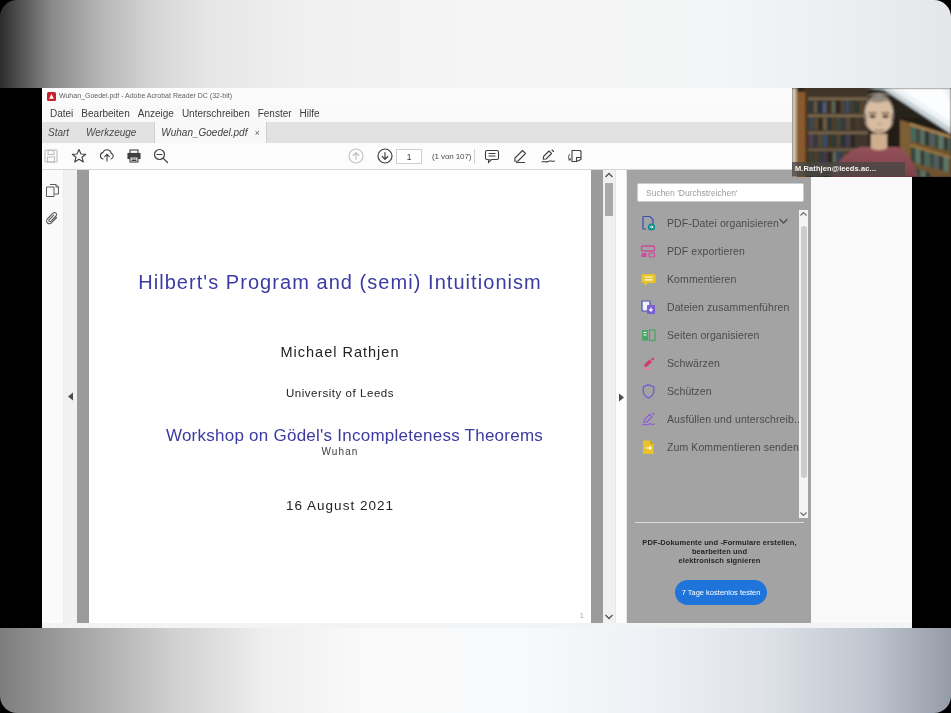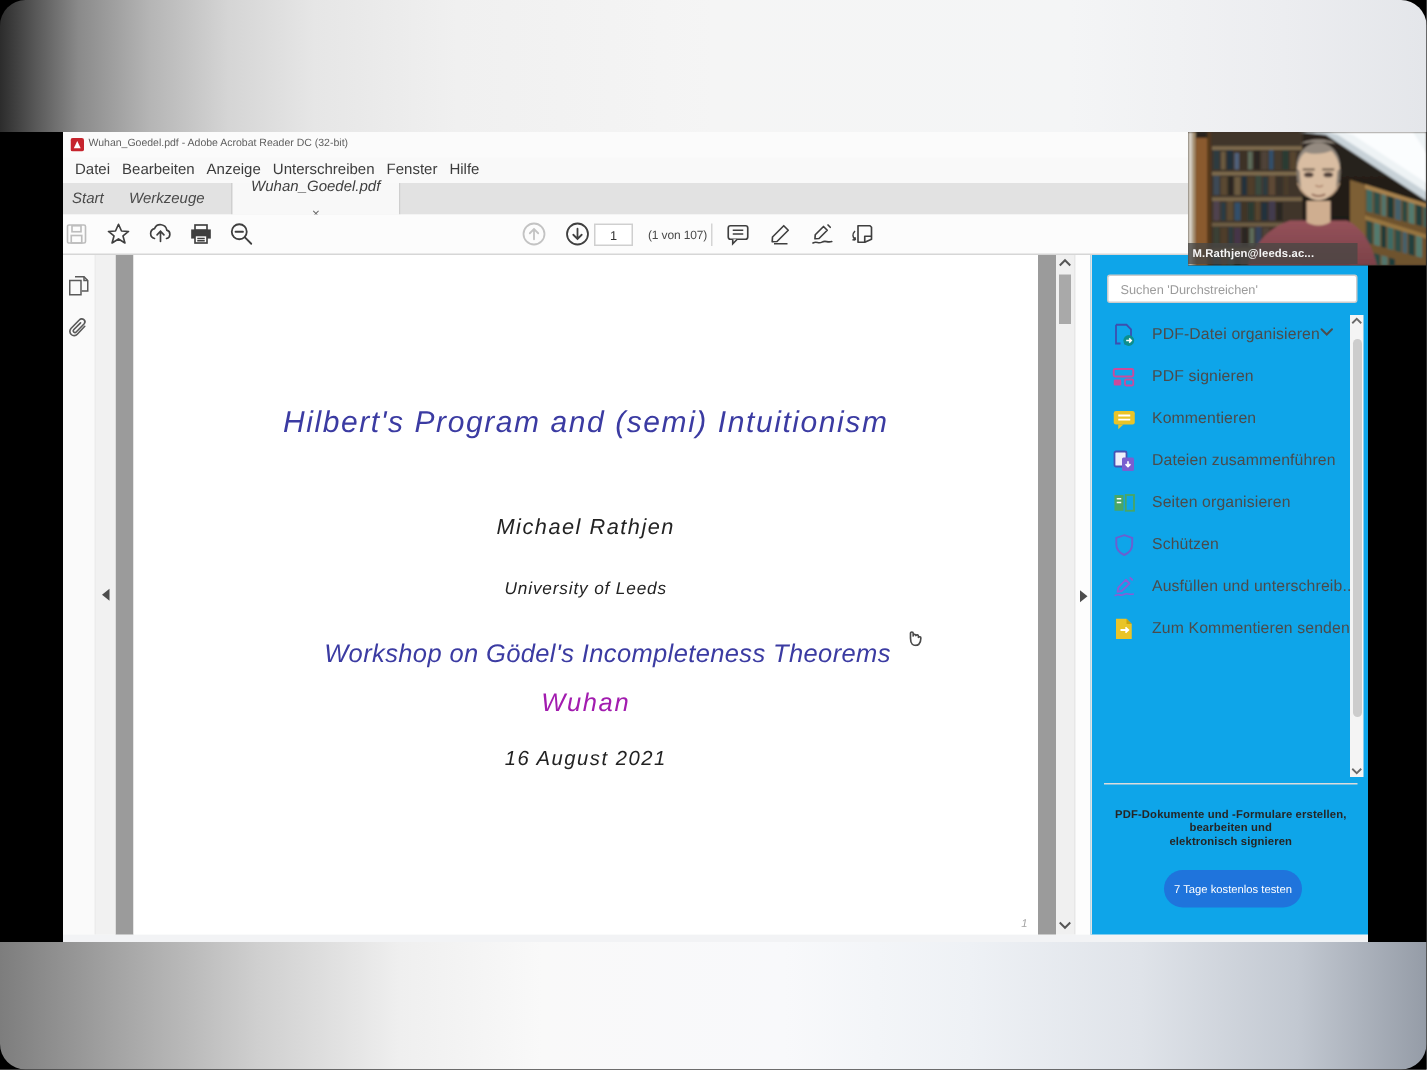--- a/index.html
+++ b/index.html
@@ -22,56 +22,56 @@
   .titlebar .title { position:absolute; left:17px; top:4px; font-size:7px; color:#5f5f5f; }
 
   .menubar { position:relative; height:17px; background:#f9f9f9; display:flex; align-items:center; padding-left:4px; }
   .menubar .menu-item { font-size:10px; color:#3c3c3c; padding:0 4px; line-height:17px; }
 
   .tabbar { position:relative; height:21px; background:#e2e2e2;font-style:italic; }
   .tabbar .tab-label { position:absolute; top:0; line-height:21px; font-size:10px; color:#4a4a4a; }
   .tab-start { left:6px; }
   .tab-tools { left:44px; }
   .tab-doc { position:absolute; left:112px; top:0; width:113px; height:21px; background:#f8f8f8;
-    border-left:1px solid #cfcfcf; border-right:1px solid #cfcfcf; display:flex; align-items:center; justify-content:center; gap:7px;flex-direction:column; }
+    border-left:1px solid #cfcfcf; border-right:1px solid #cfcfcf; display:flex; align-items:center; justify-content:center; gap:7px; }
   .tab-doc .doc-label { font-size:10px; color:#3f3f3f; }
   .tab-doc .close-x { font-size:9px; color:#6a6a6a; }
 
   .toolbar { position:relative; height:27px; background:#fcfcfc; border-bottom:1px solid #d6d6d6; }
   .tb { position:absolute; top:50%; transform:translate(-50%,-50%); display:flex; align-items:center; justify-content:center; }
   .pagefield { position:absolute; left:354px; top:6px; width:26px; height:15px; border:1px solid #cfcfcf; background:#fff;
     font-size:8.5px; color:#333; text-align:center; line-height:14px; }
   .pagecount { position:absolute; left:390px; top:0; line-height:27px; font-size:8px; letter-spacing:-0.1px; color:#4a4a4a; }
   .tb-divider { position:absolute; left:432px; top:6px; width:1px; height:15px; background:#d4d4d4; }
 
   .main-row { position:relative; height:453px; display:flex; }
   .nav-strip-a { width:22px; background:#fafafa; border-right:1px solid #ececec; position:relative; }
   .nav-strip-b { width:13px; background:#f1f1f1; position:relative; }
   .doc-gray { width:12px; background:#9b9b9b; }
-  .page { width:603px; background:#ffffff; position:relative;font-style:italic; }
+  .page { width:502px; background:#ffffff; position:relative; }
   .vscroll { width:12px; background:#f0f0f0; position:relative; }
   .vscroll .thumb { position:absolute; left:2px; top:13px; width:8px; height:33px; background:#a9a9a9; }
   .toggle-strip { width:11px; background:#fdfdfd; border-left:1px solid #e7e7e7; position:relative; }
 
   .arrow-left-pane { position:absolute; left:3px; top:222px; }
   .arrow-right-pane { position:absolute; left:2px; top:223px; }
 
   
   .slide-line { position:absolute; left:0; width:100%; text-align:center; font-family:"Liberation Sans",sans-serif; }
   .sl-title { top:101px; font-size:20px; color:#3b3ba2; letter-spacing:1.05px; }
   .sl-author { top:174px; font-size:14.5px; color:#232323; letter-spacing:1px; }
   .sl-affil { top:217px; font-size:11.5px; color:#232323; letter-spacing:.55px; }
   .sl-event { top:256px; font-size:17px; color:#3b3ba2; letter-spacing:.25px;padding-left:29px; }
-  .sl-city { top:289px; font-size:17px; color:#a21caf; letter-spacing:1.1px; }
+  .sl-city { top:276px; font-size:10px; color:#404040; letter-spacing:1.1px; }
   .sl-date { top:328px; font-size:13.5px; color:#232323; letter-spacing:1px; }
   .page-corner-num { position:absolute; right:7px; bottom:3px; font-size:7.5px; color:#a5a5a5; }
   .hand-cursor { position:absolute; left:515px; top:249px; }
 
   
-  .tools-panel { width:185px; background:#0ea5e9; border-left:1px solid #e3e3e3; position:relative; }
+  .tools-panel { width:185px; background:#a3a3a3; border-left:1px solid #e3e3e3; position:relative; }
   .search-box { position:absolute; left:10px; top:13px; width:167px; height:19px; background:#fff;
     border:1px solid #ccc; border-radius:2px; font-size:8.5px; color:#3c3c3c; padding:0 8px;
     font-family:"Liberation Sans",sans-serif; }
   .search-box::placeholder { color:#9b9b9b; }
   .tool-list { position:absolute; left:0; top:39px; width:172px; }
   .tool-item { height:28px; display:flex; align-items:center; padding-left:13px; position:relative; }
   .tool-item .ticon { width:17px; height:17px; display:flex; align-items:center; justify-content:center; }
   .tool-item .tlabel { margin-left:10px; font-size:10.5px; letter-spacing:.1px; color:#4b4b4b; white-space:nowrap; }
   .tool-item .chev { position:absolute; right:11px; top:9px; }
 
@@ -302,21 +302,21 @@
             </div>
 
             <div class="tool-item">
               <span class="ticon">
                 <svg class="icon-svg" width="17" height="17" viewBox="0 0 17 17" fill="none">
                     <rect x="1.5" y="3" width="13" height="5" rx="1" stroke="#cb4b9c" stroke-width="1.3"></rect>
                     <rect x="1.5" y="10" width="5" height="4" rx="0.8" fill="#cb4b9c"></rect>
                     <rect x="9" y="10" width="5.5" height="4" rx="0.8" stroke="#cb4b9c" stroke-width="1.2"></rect>
                   </svg>
               </span>
-              <span class="tlabel">PDF signieren</span>
+              <span class="tlabel">PDF exportieren</span>
             </div>
 
 
             <div class="tool-item">
               <span class="ticon">
                 <svg class="icon-svg" width="17" height="17" viewBox="0 0 17 17">
                     <rect x="1.5" y="3" width="14" height="9" rx="1.5" fill="#e9c428"></rect>
                     <path d="M4.5 12 v3.2 L8 12 Z" fill="#e9c428"></path>
                     <path d="M4.5 6 h8 M4.5 8.8 h8" stroke="#fff" stroke-width="1.2"></path>
                   </svg>
@@ -340,20 +340,30 @@
                 <svg class="icon-svg" width="17" height="17" viewBox="0 0 17 17" fill="none">
                     <rect x="2" y="3" width="6" height="10.5" fill="#4aa663"></rect>
                     <rect x="9.5" y="3" width="5.5" height="10.5" stroke="#4aa663" stroke-width="1.2"></rect>
                     <path d="M3.5 5.5 h3 M3.5 8 h3" stroke="#fff" stroke-width="1"></path>
                   </svg>
               </span>
               <span class="tlabel">Seiten organisieren</span>
             </div>
 
 
+            <div class="tool-item">
+              <span class="ticon">
+                <svg class="icon-svg" width="17" height="17" viewBox="0 0 17 17" fill="none">
+                    <path d="M9.5 4.5 L12 7 L7 11.5 L4 12 L4.8 9 Z" fill="#d23b68"></path>
+                    <path d="M12.5 3 c1 -1 2.2 0.3 1.4 1.3 L12.5 5.8 L11 4.3 Z" fill="#d23b68"></path>
+                    <path d="M3 13.8 h8" stroke="#e87aa0" stroke-width="1.4"></path>
+                  </svg>
+              </span>
+              <span class="tlabel">Schwärzen</span>
+            </div>
 
             <div class="tool-item">
               <span class="ticon">
                 <svg class="icon-svg" width="17" height="17" viewBox="0 0 17 17" fill="none" stroke="#6a5fd0" stroke-width="1.3">
                     <path d="M8.5 1.8 L13.8 3.6 V8 c0 3.4-2.2 5.6-5.3 7 C5.4 13.6 3.2 11.4 3.2 8 V3.6 Z"></path>
                   </svg>
               </span>
               <span class="tlabel">Schützen</span>
             </div>
 

